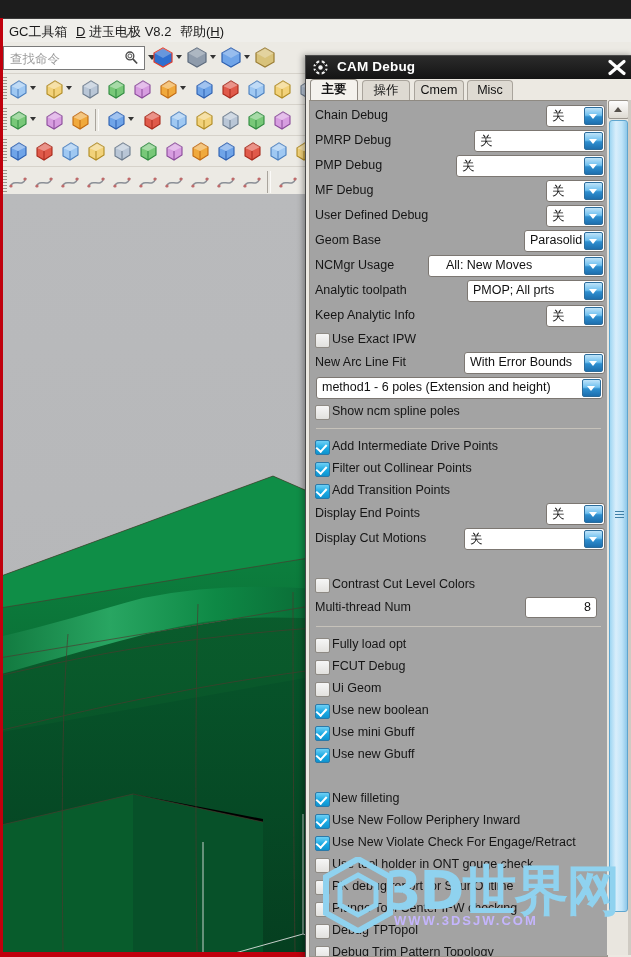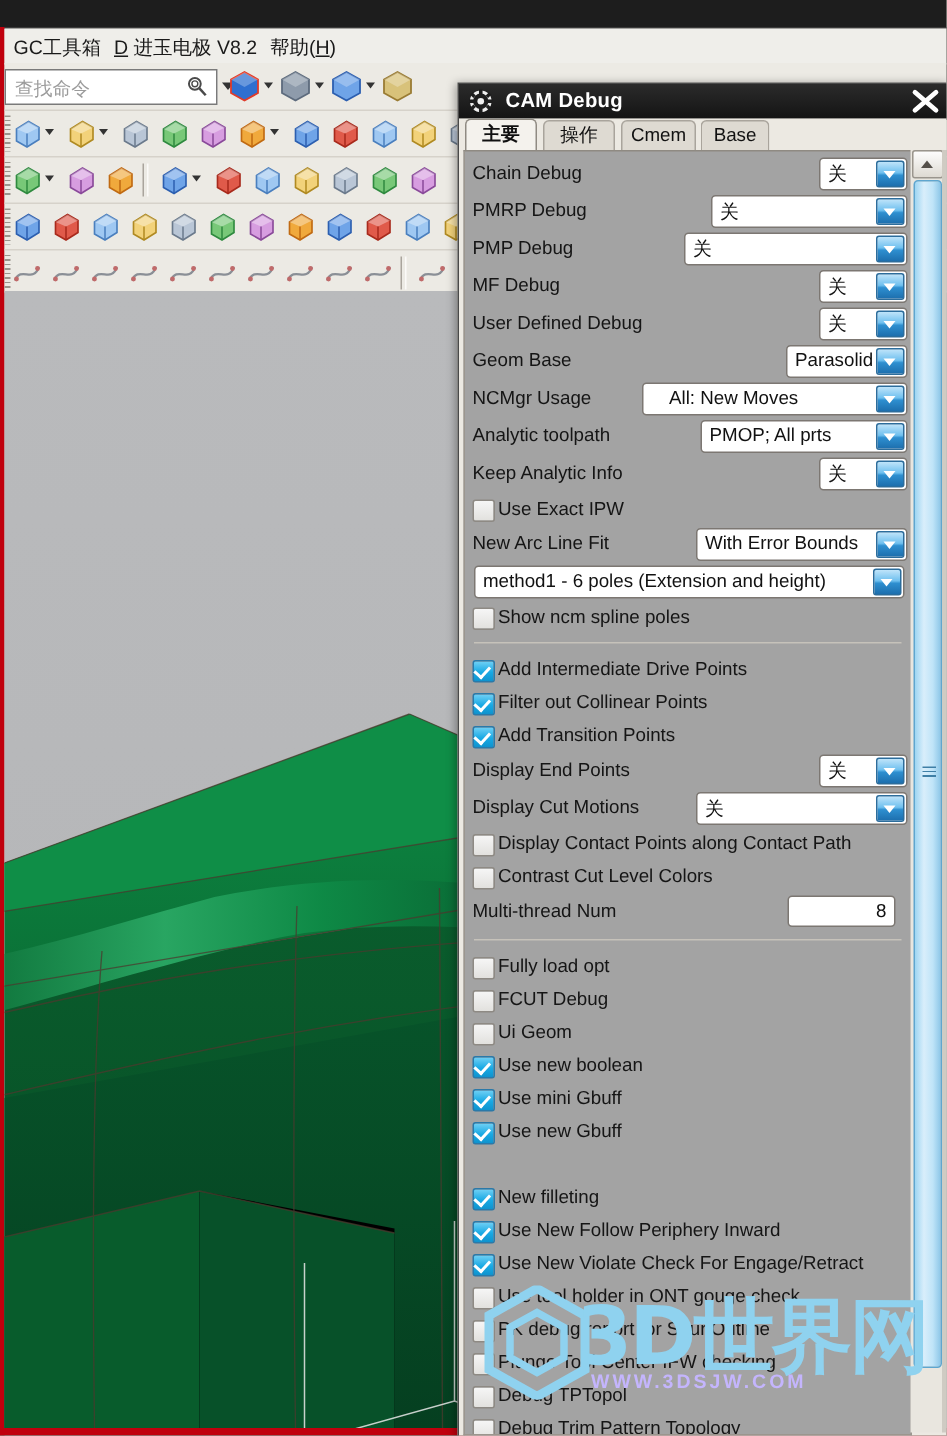--- a/index.html
+++ b/index.html
@@ -513,21 +513,21 @@
     <div class="tab active" style="left:4px;width:46px;">
       <span>主要</span>
     </div>
     <div class="tab" style="left:56px;width:46px;">
       <span>操作</span>
     </div>
     <div class="tab" style="left:108px;width:48px;">
       <span>Cmem</span>
     </div>
     <div class="tab" style="left:161px;width:44px;">
-      <span>Base</span>
+      <span>Misc</span>
     </div>
   </div>
 
   <div id="panel">
       <div class="row" style="top: 2px;">
         <div class="lbl">Chain Debug</div>
         <div class="combo" style="left: 236px; width: 57px;">
           <div class="cv" style="width: 33px;">关</div>
           <div class="cbtn"></div>
         </div>
@@ -628,24 +628,20 @@
           <div class="cv" style="width: 33px;">关</div>
           <div class="cbtn"></div>
         </div>
       </div>
       <div class="row" style="top: 425px;">
         <div class="lbl">Display Cut Motions</div>
         <div class="combo" style="left: 154px; width: 139px;">
           <div class="cv" style="width: 115px;">关</div>
           <div class="cbtn"></div>
         </div>
-      </div>
-      <div class="row" style="top: 450px;">
-        <div class="cbox"></div>
-        <div class="chk-lbl" style="left: 22px;">Display Contact Points along Contact Path</div>
       </div>
       <div class="row" style="top: 472px;">
         <div class="cbox"></div>
         <div class="chk-lbl" style="left: 22px;">Contrast Cut Level Colors</div>
       </div>
       <div class="row" style="top: 494px;">
         <div class="lbl">Multi-thread Num</div>
         <div class="numfield" style="left: 215px; width: 70px;">
           <span>8</span>
         </div>

